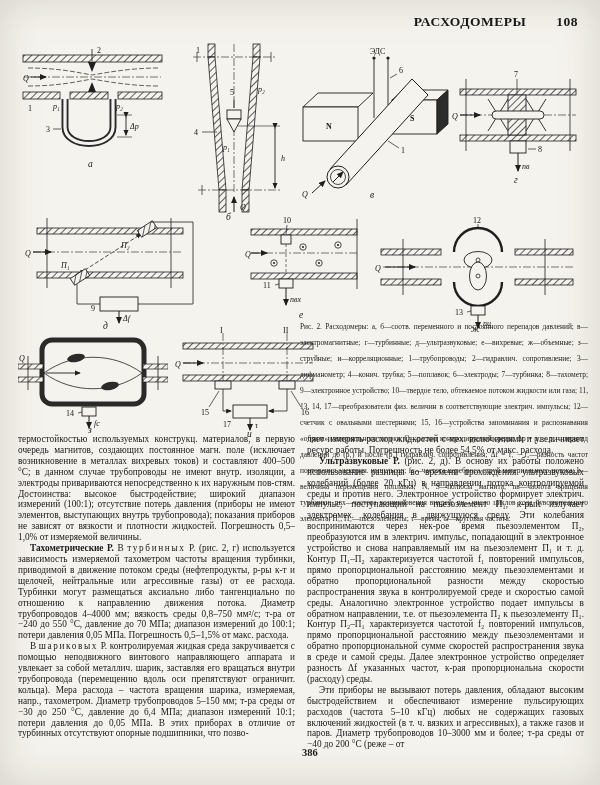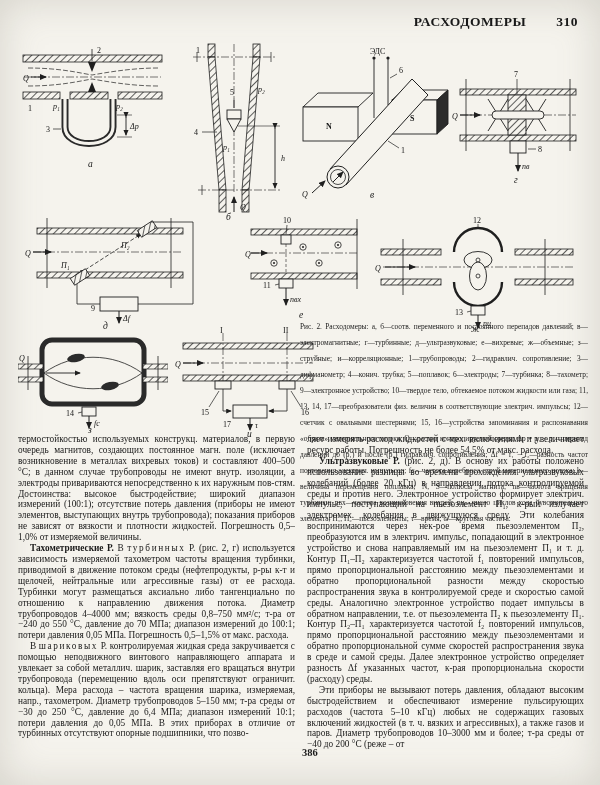--- a/index.html
+++ b/index.html
@@ -26,21 +26,21 @@
   .pgnum.l{left:18px;margin-top:44px;} .pgnum.r{left:302px;font-weight:bold;}
   line,path,polyline{stroke-linecap:butt;}
 </style>
 </head>
 <body>
 
 <div class="page">
 
   <div class="hdr">
     <span>РАСХОДОМЕРЫ</span>
-    <span>310</span>
+    <span>108</span>
   </div>
 
   <div class="figs">
 
     <div class="fig" style="left:5px;top:5px">
       <svg width="145" height="130" viewBox="0 0 145 130">
         <defs>
           <pattern id="hA" width="5" height="5" patternUnits="userSpaceOnUse" patternTransform="rotate(45)">
             <rect width="5" height="5" fill="#f5f3ed"></rect>
               <line x1="0" y1="0" x2="0" y2="5" stroke="#2a2a2a" stroke-width="1.5"></line>

